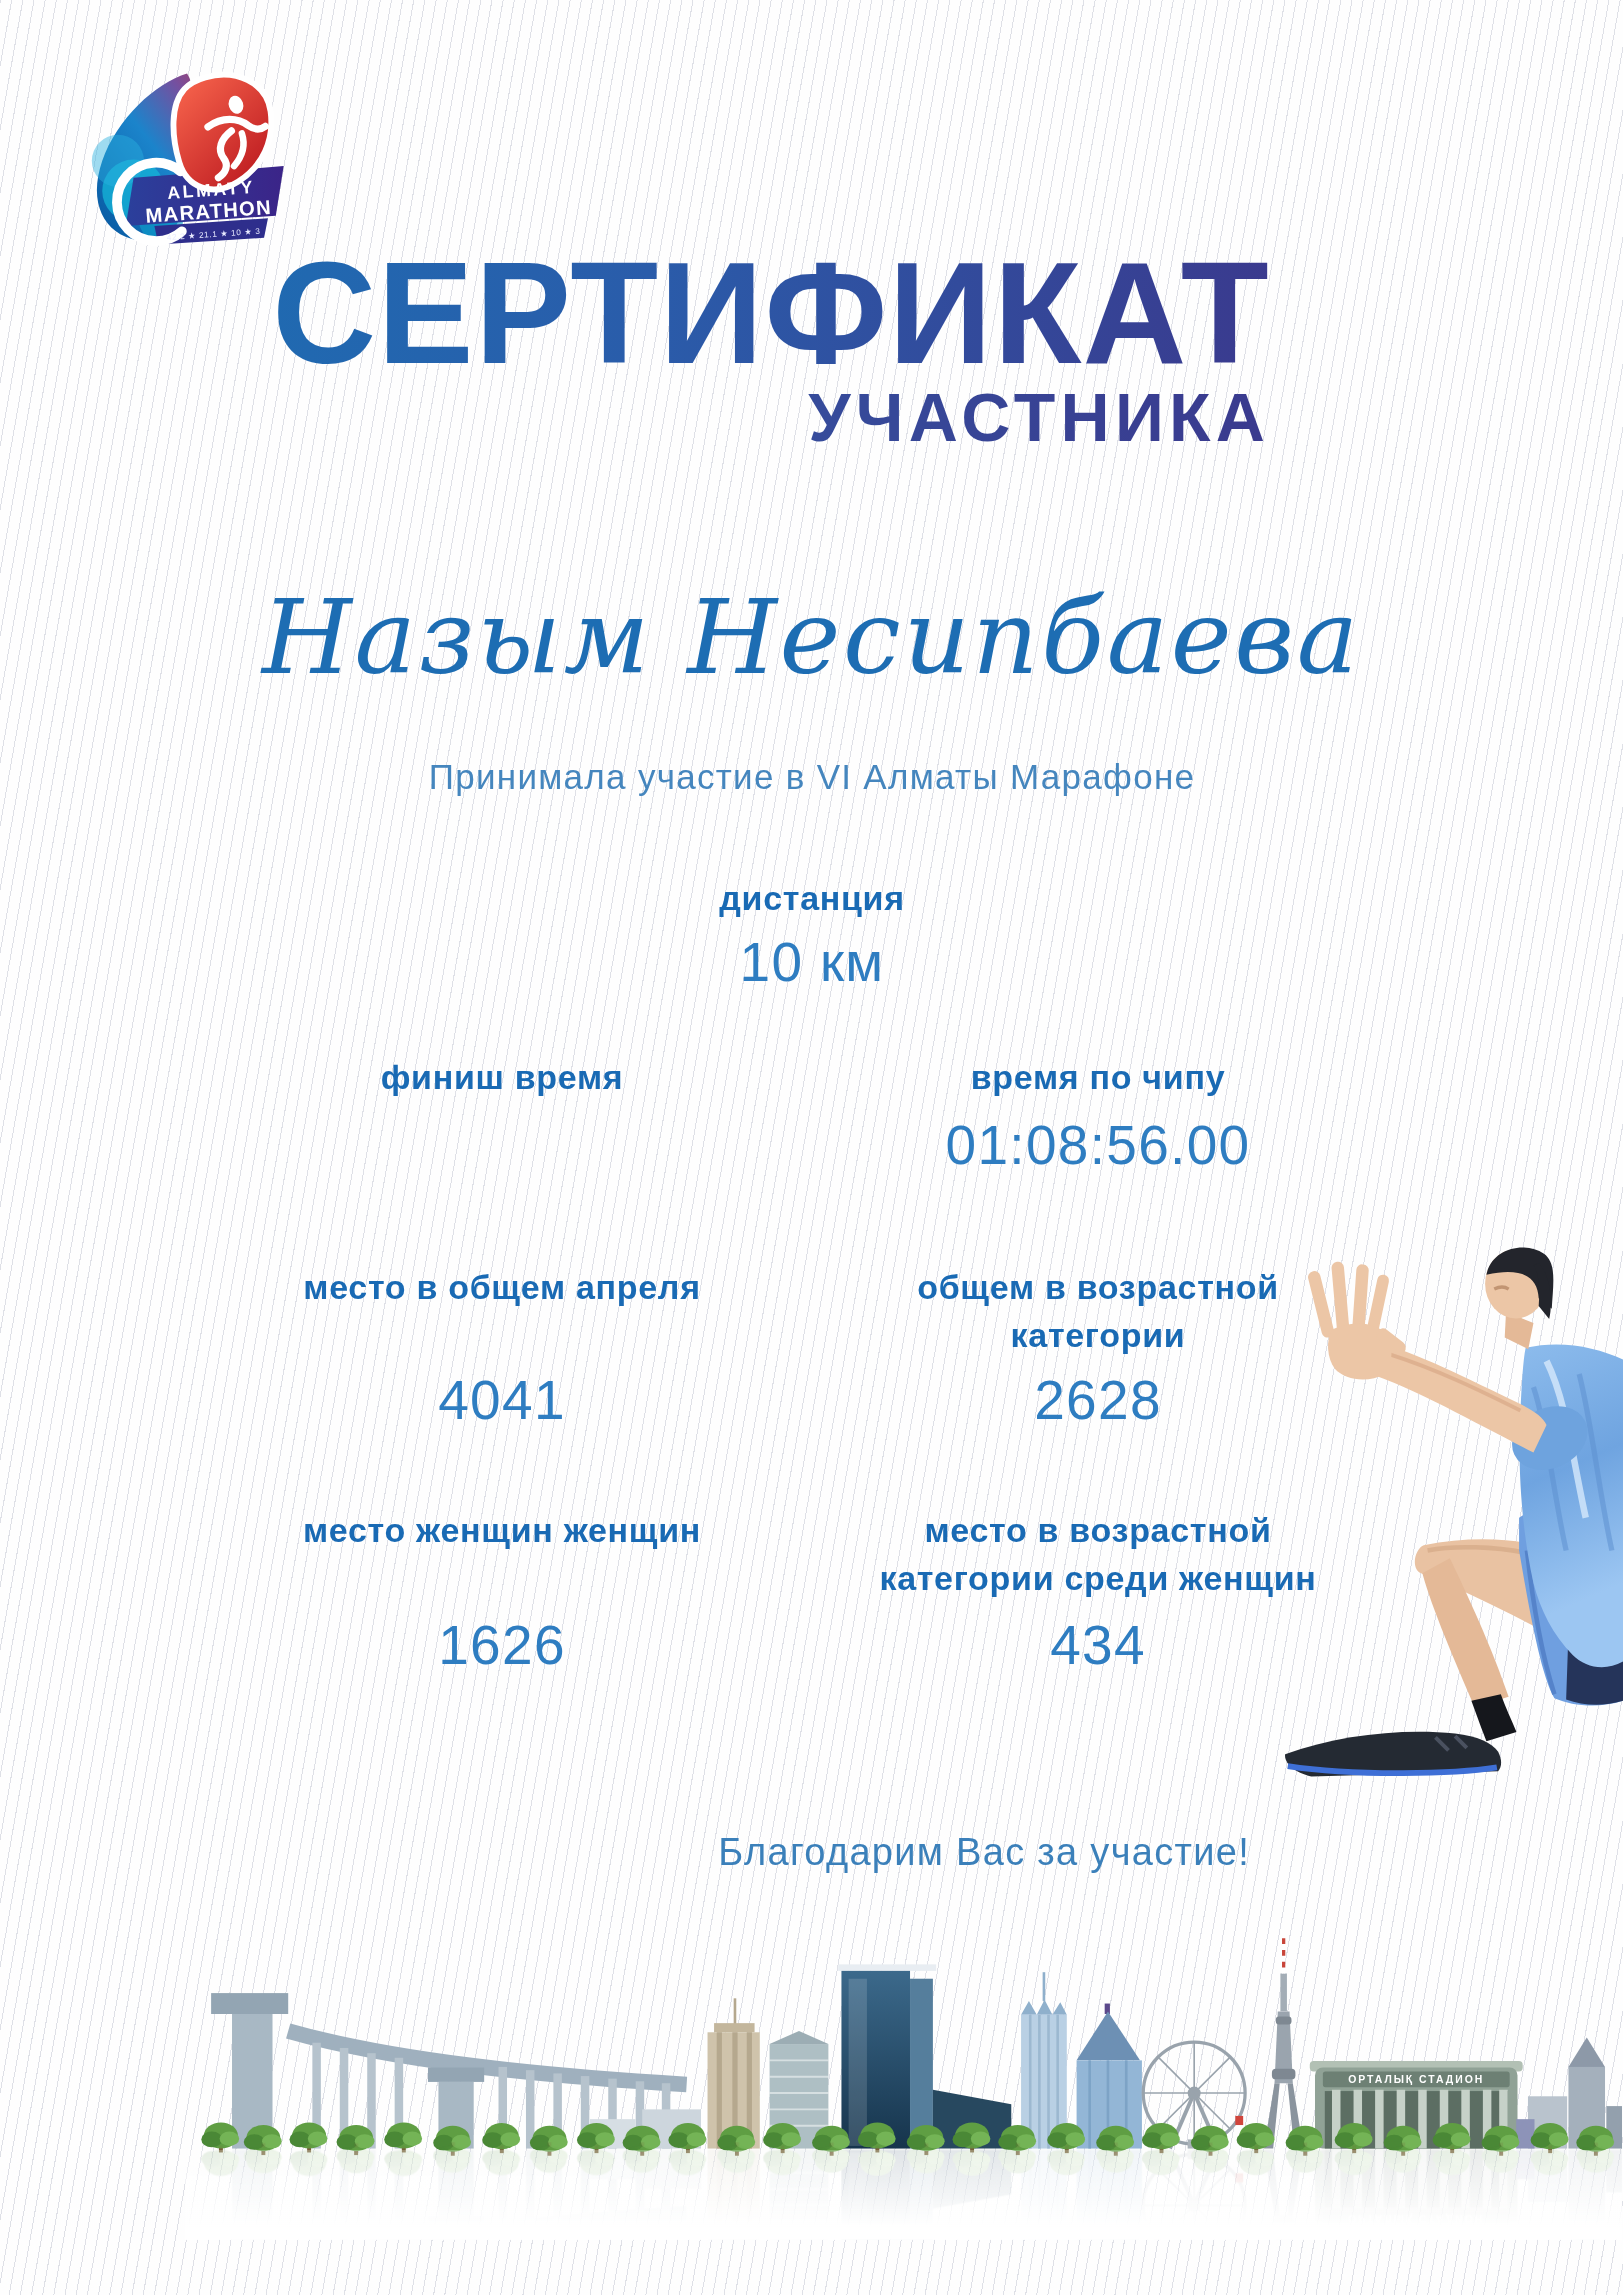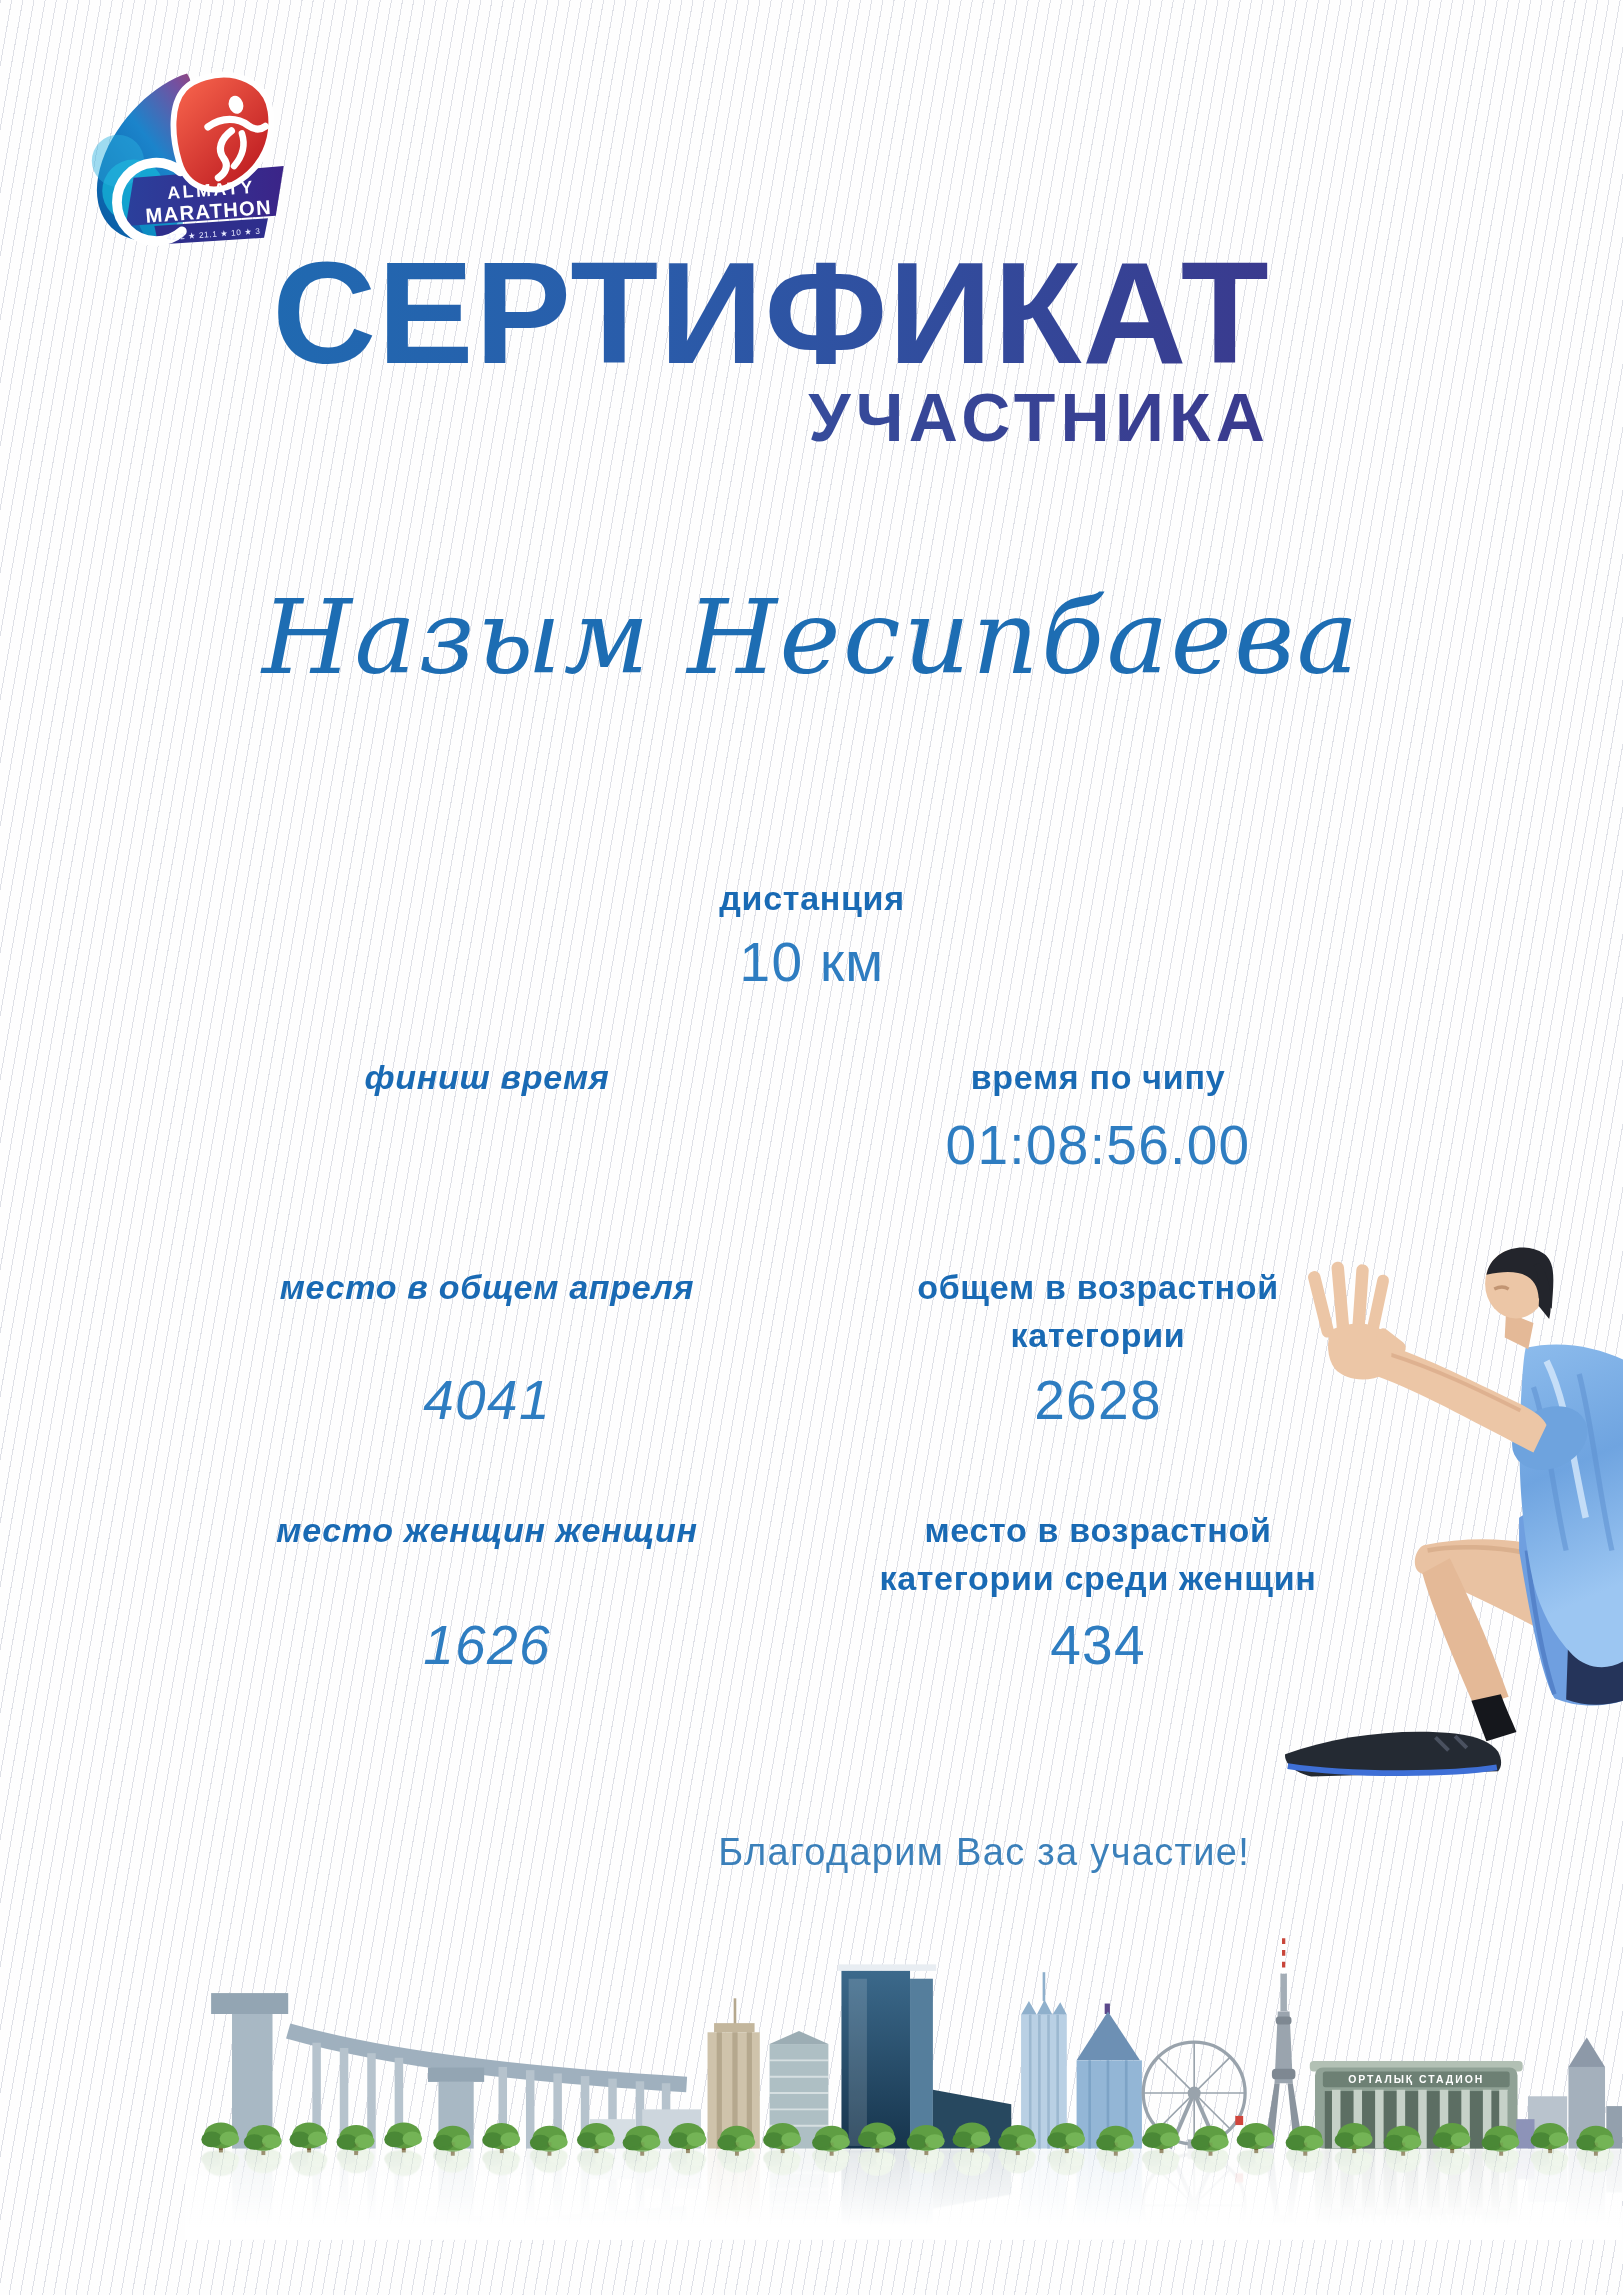--- a/index.html
+++ b/index.html
@@ -34,21 +34,21 @@
     font-size:103px;line-height:1.2;color:#1d6db3;letter-spacing:2.6px;
   }
   .participation{
     top:757px;left:158px;width:1308px;text-align:center;
     font-size:35px;color:#4586be;letter-spacing:1.3px;
   }
   .label{font-size:34px;font-weight:700;color:#196ab4;letter-spacing:0.7px;line-height:1.40;}
   .value{font-size:55px;font-weight:400;color:#2e7dc1;letter-spacing:1.3px;line-height:1.2;}
   .dist-label{top:875px;left:158px;width:1308px;}
   .dist-value{top:929px;left:158px;width:1308px;}
-  .cell-l{left:271px;width:432px;font-style:italic;}
+  .cell-l{left:286px;width:432px;}
   .cell-r{left:843px;width:510px;}
   .row1-label{top:1054px;}
   .row1-value{top:1112px;}
   .row2-label{top:1264px;}
   .row2-value{top:1367px;}
   .row3-label{top:1507px;}
   .row3-value{top:1612px;}
   .thanks{
     top:1831px;left:204px;width:1046px;text-align:right;
     font-size:38px;color:#3b80ba;letter-spacing:1.3px;
@@ -104,20 +104,21 @@
         <text x="200" y="238" font-size="31" font-weight="bold" letter-spacing="2" fill="#ffffff" text-anchor="middle">MARATHON</text>
         <text x="205" y="267" font-size="12.5" letter-spacing="1" fill="#e8eaff" text-anchor="middle">42.2 ★ 21.1 ★ 10 ★ 3</text>
       </g>
     </svg>
   </div>
 
   <div class="abs title">СЕРТИФИКАТ</div>
   <div class="abs name">Назым Несипбаева</div>
 
   <div class="abs subtitle">УЧАСТНИКА</div>
+  <div class="abs participation">Принимала участие в VI Алматы Марафоне</div>
 
   <div class="abs ctr label dist-label">дистанция</div>
   <div class="abs ctr value dist-value">10 км</div>
 
   <div class="abs ctr label cell-l row1-label">финиш время</div>
   <div class="abs ctr label cell-r row1-label">время по чипу</div>
   <div class="abs ctr value cell-r row1-value">01:08:56.00</div>
 
   <div class="abs ctr label cell-l row2-label">место в общем апреля</div>
   <div class="abs ctr value cell-l row2-value">4041</div>

